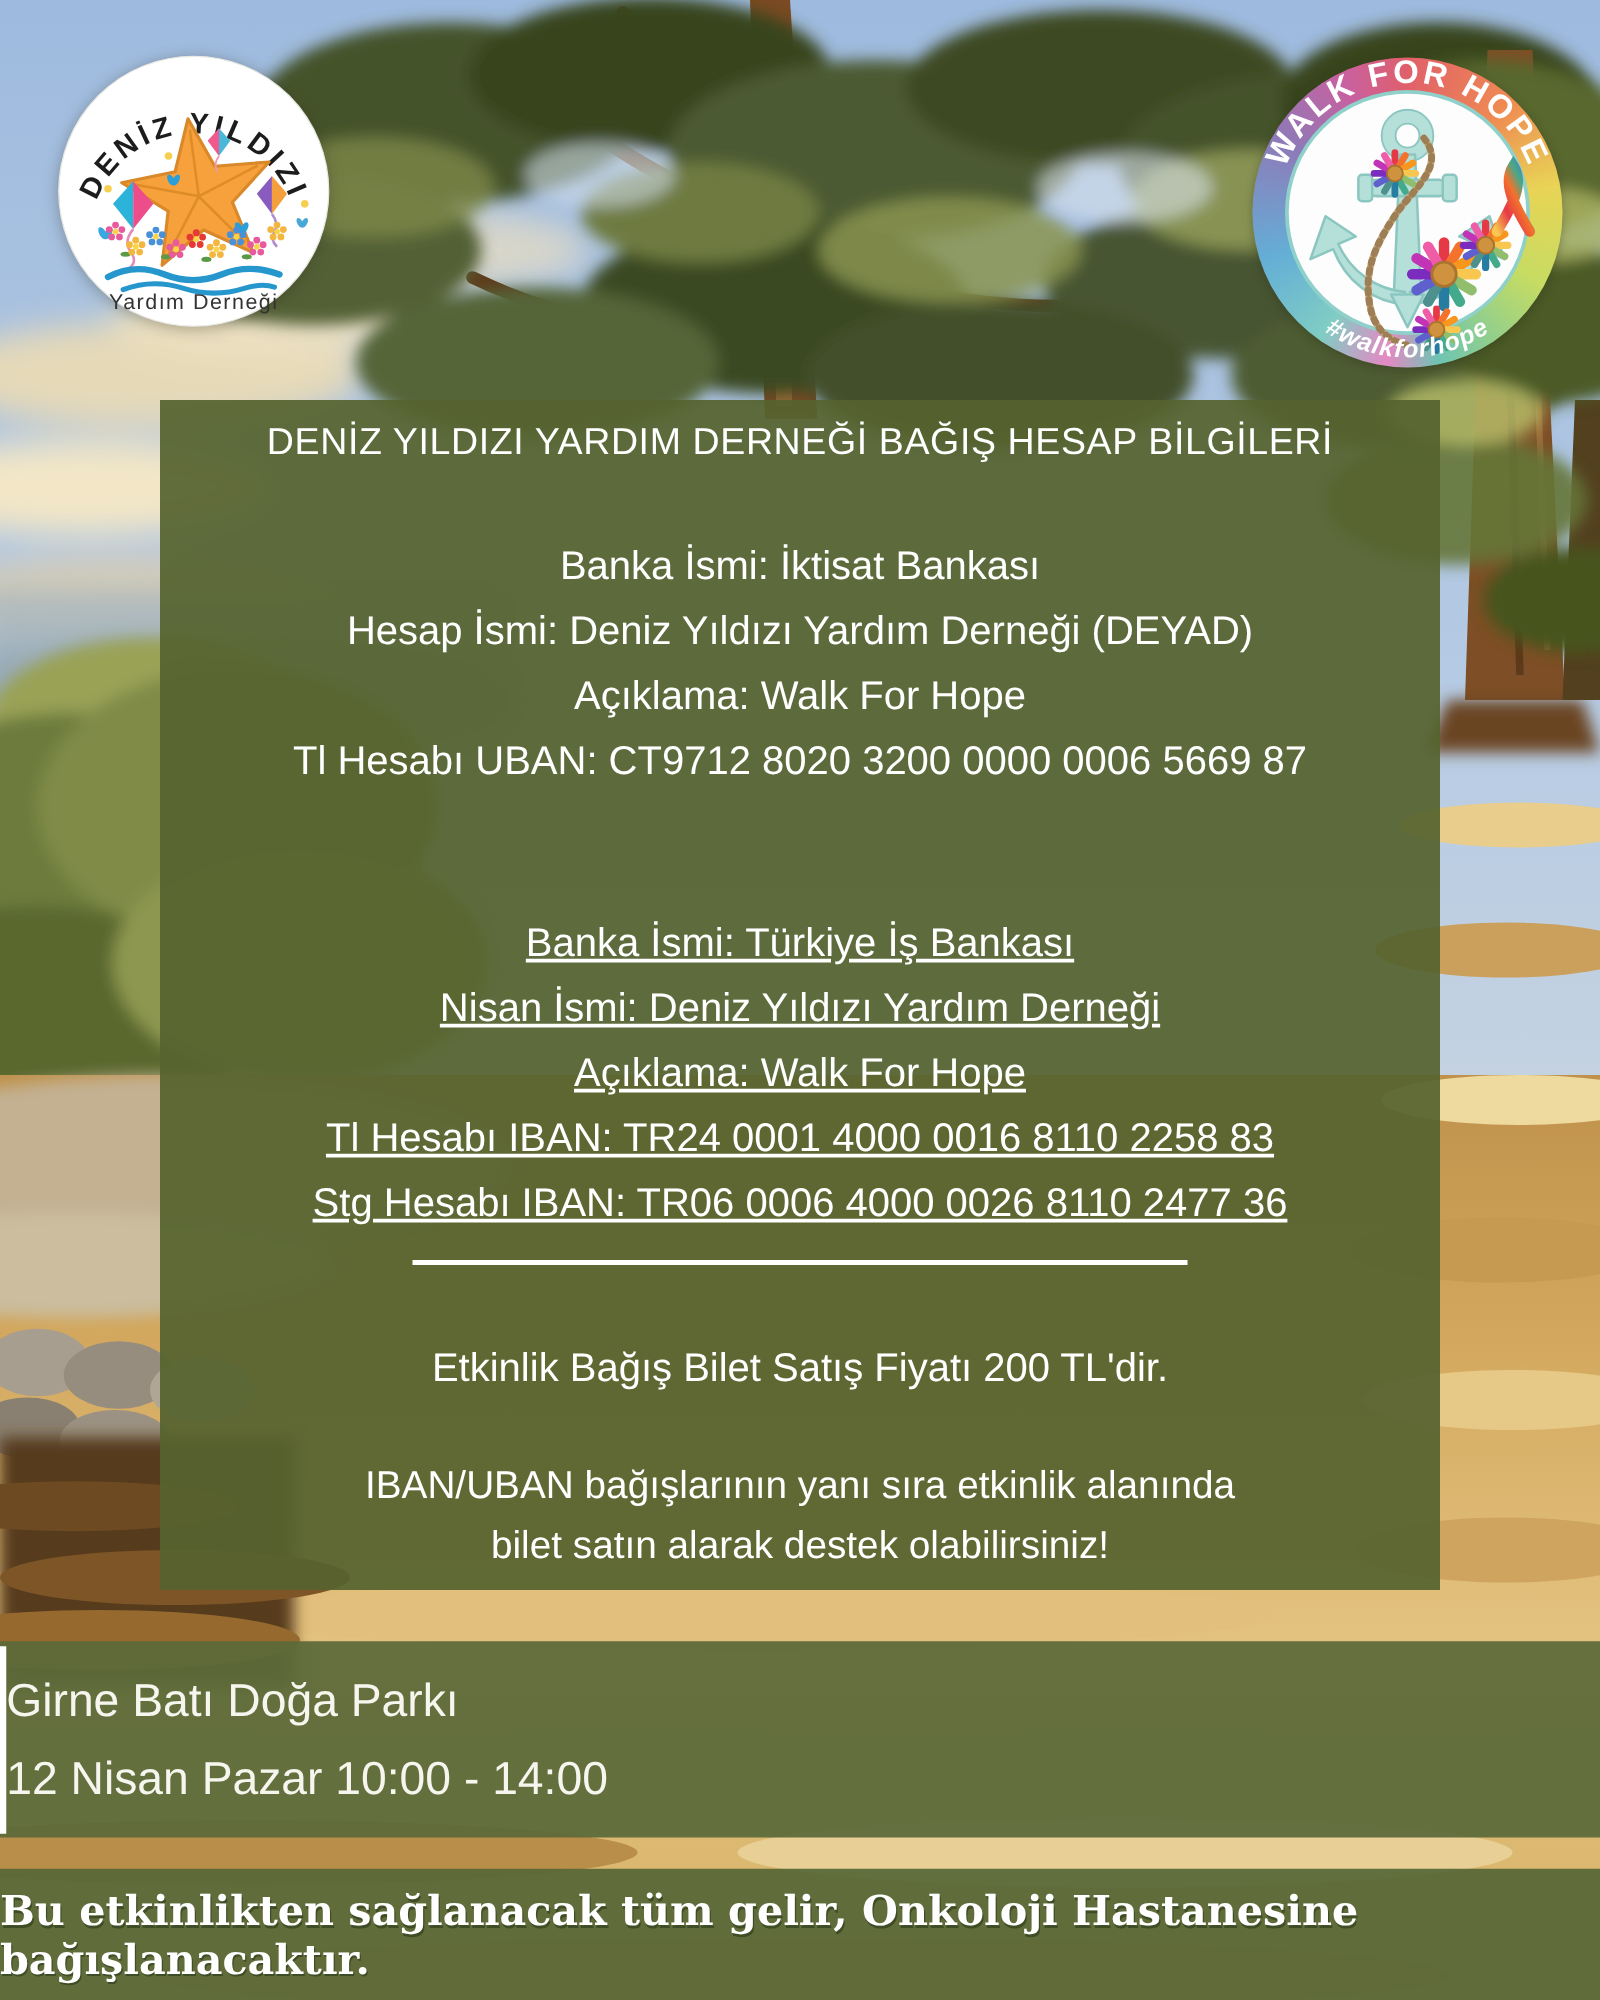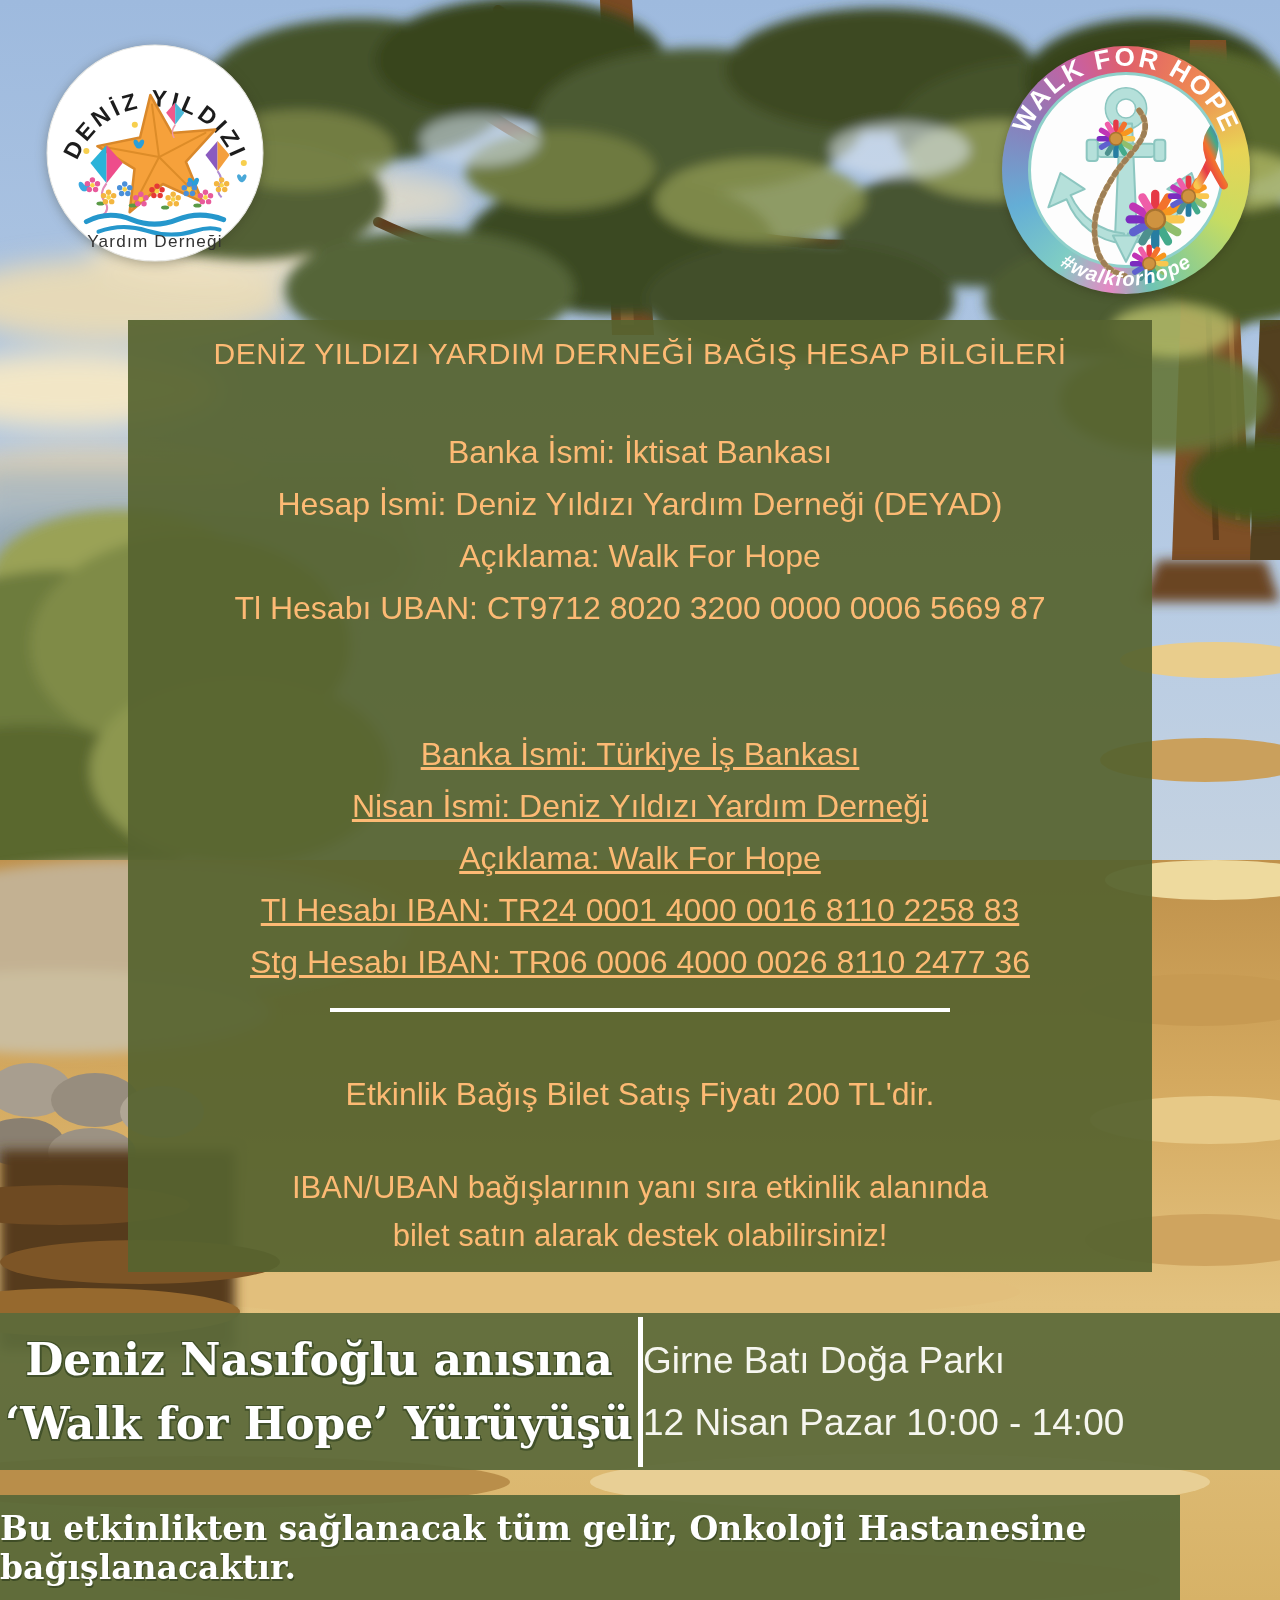--- a/index.html
+++ b/index.html
@@ -17,42 +17,42 @@
       #6ec4b4 168deg,#e589c4 188deg,#7fcdc4 215deg,#64aed6 252deg,
       #8e7ab8 300deg,#c9609f 335deg,#e0606a 360deg);
     box-shadow:0 2px 8px rgba(40,40,20,.35);}
   .lr-inner{position:absolute;inset:26px;border-radius:50%;background:#fdfdfd;
     border:3px solid #8fd0ca;box-sizing:border-box;}
   .logo-right svg{position:absolute;inset:0;overflow:visible;}
 
   
   .panel{position:absolute;left:128px;top:320px;width:1024px;height:952px;
     background:rgba(86,99,47,.93);display:flex;flex-direction:column;
-    align-items:center;text-align:center;color:#fdba74;}
+    align-items:center;text-align:center;color:#ffffff;}
   .panel-title{margin-top:16px;font-size:30px;letter-spacing:.5px;line-height:36px;}
   .bank-block{margin:16px;font-size:32px;line-height:52px;}
   .bank-block.first{margin-top:54px;}
   .bank-block.second{margin-top:78px;text-decoration:underline;}
   .panel-divider{margin-top:4px;width:620px;height:4px;background:#ffffff;}
   .ticket-line{margin-top:56px;font-size:32px;line-height:52px;}
   .support-lines{margin-top:44px;font-size:31px;line-height:48px;}
 
   
   .band{position:absolute;left:0;top:1313px;width:1280px;height:157px;
     background:rgba(92,106,58,.94);display:flex;align-items:center;}
   .band-left{width:638px;text-align:center;
     font-family:"DejaVu Serif","Liberation Serif",serif;font-weight:bold;
     font-size:44px;line-height:64px;color:#ffffff;
     text-shadow:2px 2px 0 #42512a,-1px -1px 0 #42512a,1px -1px 0 #42512a,-1px 2px 0 #42512a;}
   .band-divider{width:5px;height:150px;background:#ffffff;flex:none;}
   .band-right{flex:1;padding-right:36px;font-size:37px;
     line-height:62px;color:#f6f6ef;}
 
   
-  .footer{position:absolute;left:0;top:1495px;width:1180px;height:105px;
+  .footer{position:absolute;left:0;top:1495px;width:1280px;height:105px;
     background:rgba(90,104,56,.95);display:flex;align-items:center;justify-content:center;
     font-family:"DejaVu Serif","Liberation Serif",serif;font-weight:600;
     font-size:33px;color:#ffffff;text-shadow:1px 2px 0 #3f4d26;}
 </style>
 </head>
 <body>
 
 <div class="poster">
 
   <svg class="bg" viewBox="0 0 1280 1600" preserveAspectRatio="none" aria-hidden="true">
@@ -349,24 +349,20 @@
 
     <div class="ticket-line">Etkinlik Bağış Bilet Satış Fiyatı 200 TL'dir.</div>
 
     <div class="support-lines">
       <div>IBAN/UBAN bağışlarının yanı sıra etkinlik alanında</div>
       <div>bilet satın alarak destek olabilirsiniz!</div>
     </div>
   </div>
 
   <div class="band">
-    <div class="band-left">
-      <div>Deniz Nasıfoğlu anısına</div>
-      <div>‘Walk for Hope’ Yürüyüşü</div>
-    </div>
     <div class="band-divider"></div>
     <div class="band-right">
       <div>Girne Batı Doğa Parkı</div>
       <div>12 Nisan Pazar 10:00 - 14:00</div>
     </div>
   </div>
 
   <div class="footer">
     <span>Bu etkinlikten sağlanacak tüm gelir, Onkoloji Hastanesine bağışlanacaktır.</span>
   </div>

